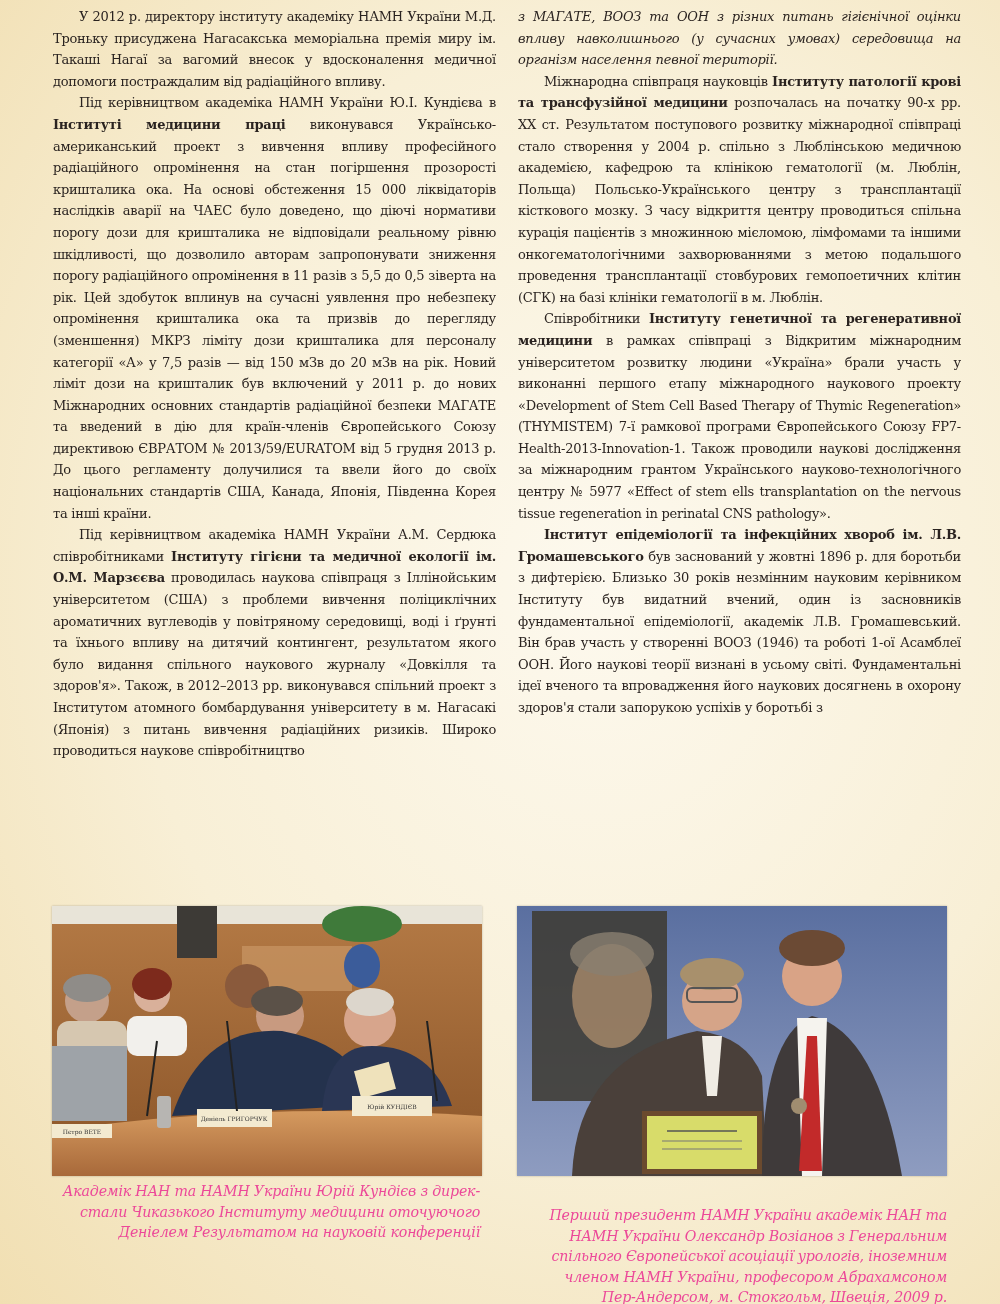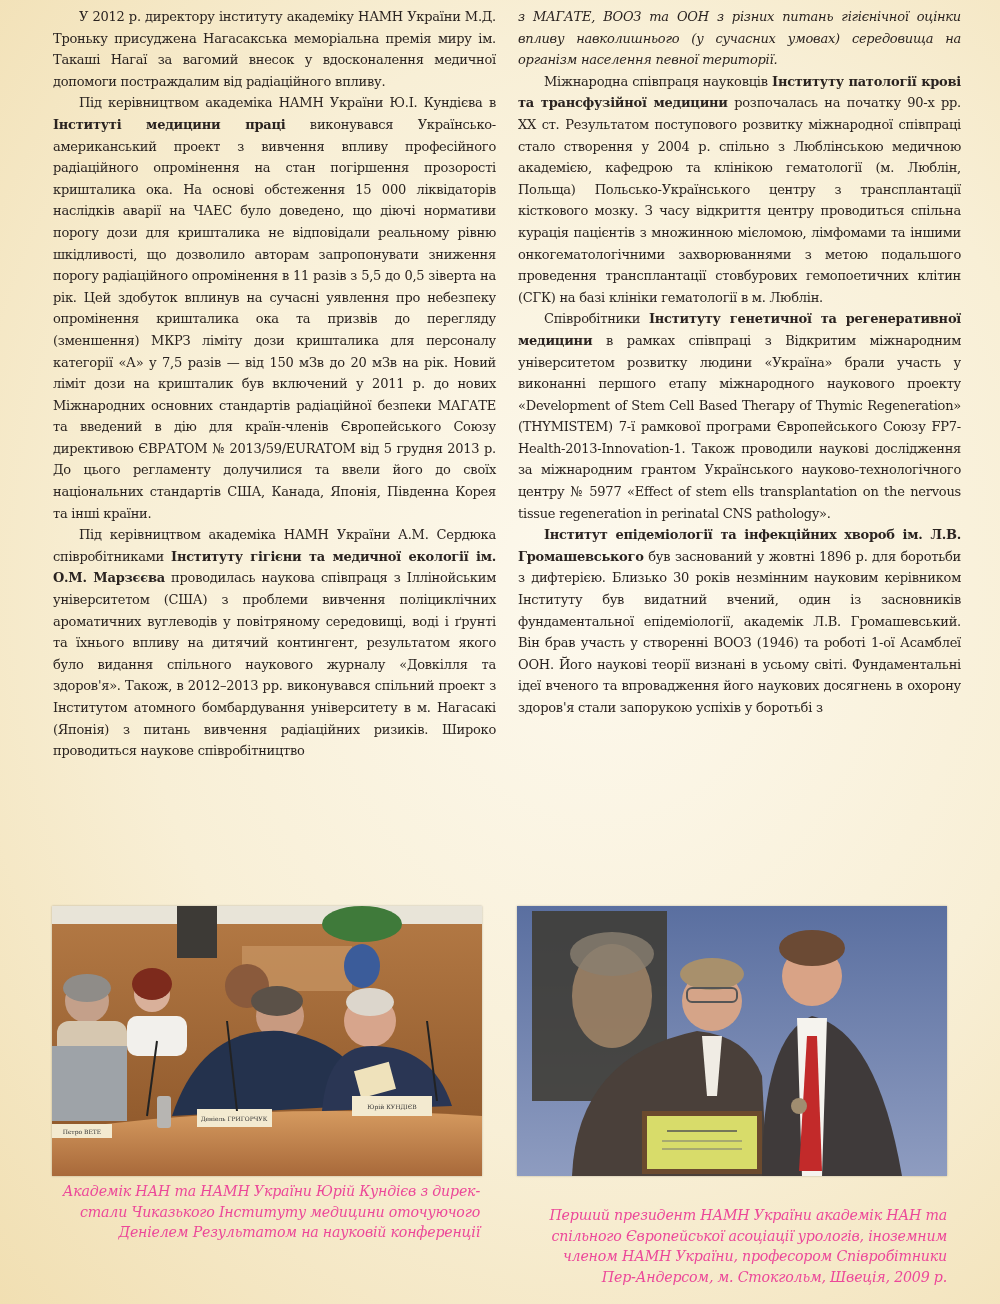--- a/index.html
+++ b/index.html
@@ -155,16 +155,17 @@
   </svg>
 </div>
 
 <div class="caption left">
   <span>Академік НАН та НАМН України Юрій Кундієв з дирек-</span>
   <span>стали Чиказького Інституту медицини оточуючого</span>
   <span>Деніелем Результатом на науковій конференції</span>
 </div>
 <div class="caption right">
   <span>Перший президент НАМН України академік НАН та</span>
+  <span>НАМН України Олександр Возіанов з Генеральним</span>
   <span>спільного Європейської асоціації урологів, іноземним</span>
-  <span>членом НАМН України, професором Співробітники</span>
+  <span>членом НАМН України, професором Абрахамсоном</span>
   <span>Пер-Андерсом, м. Стокгольм, Швеція, 2009 р.</span>
 </div>
 
 </body></html>

